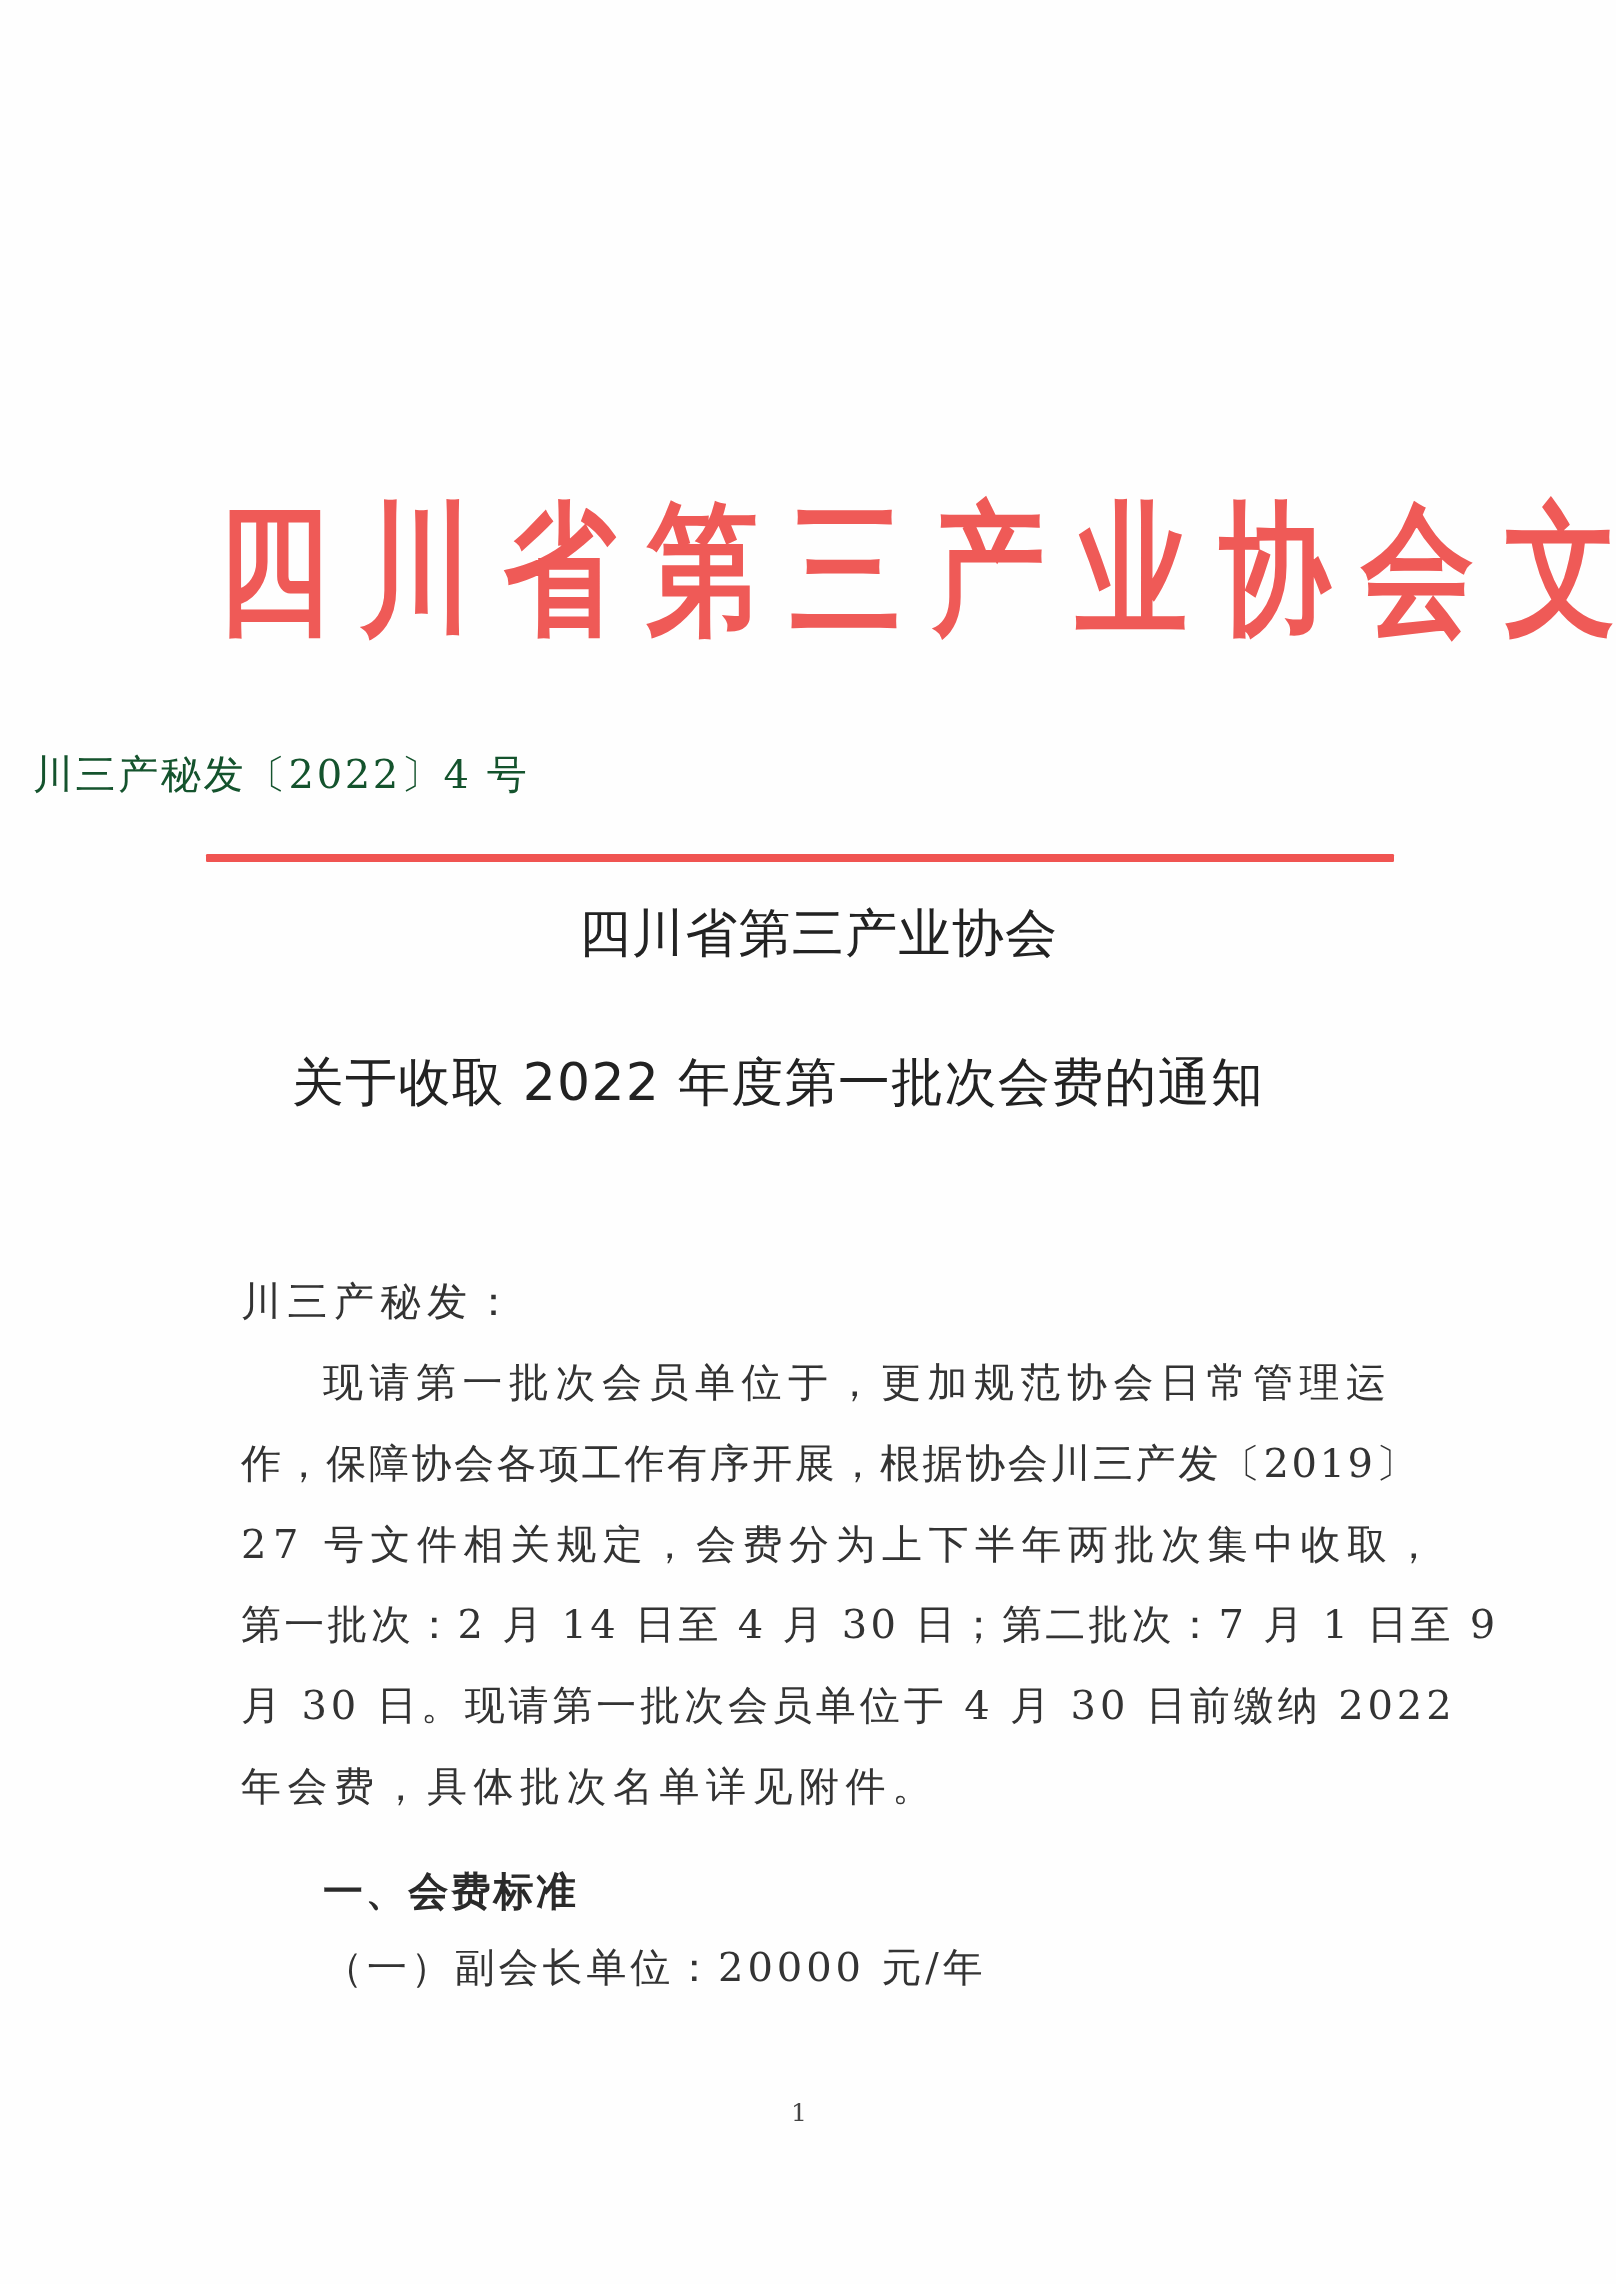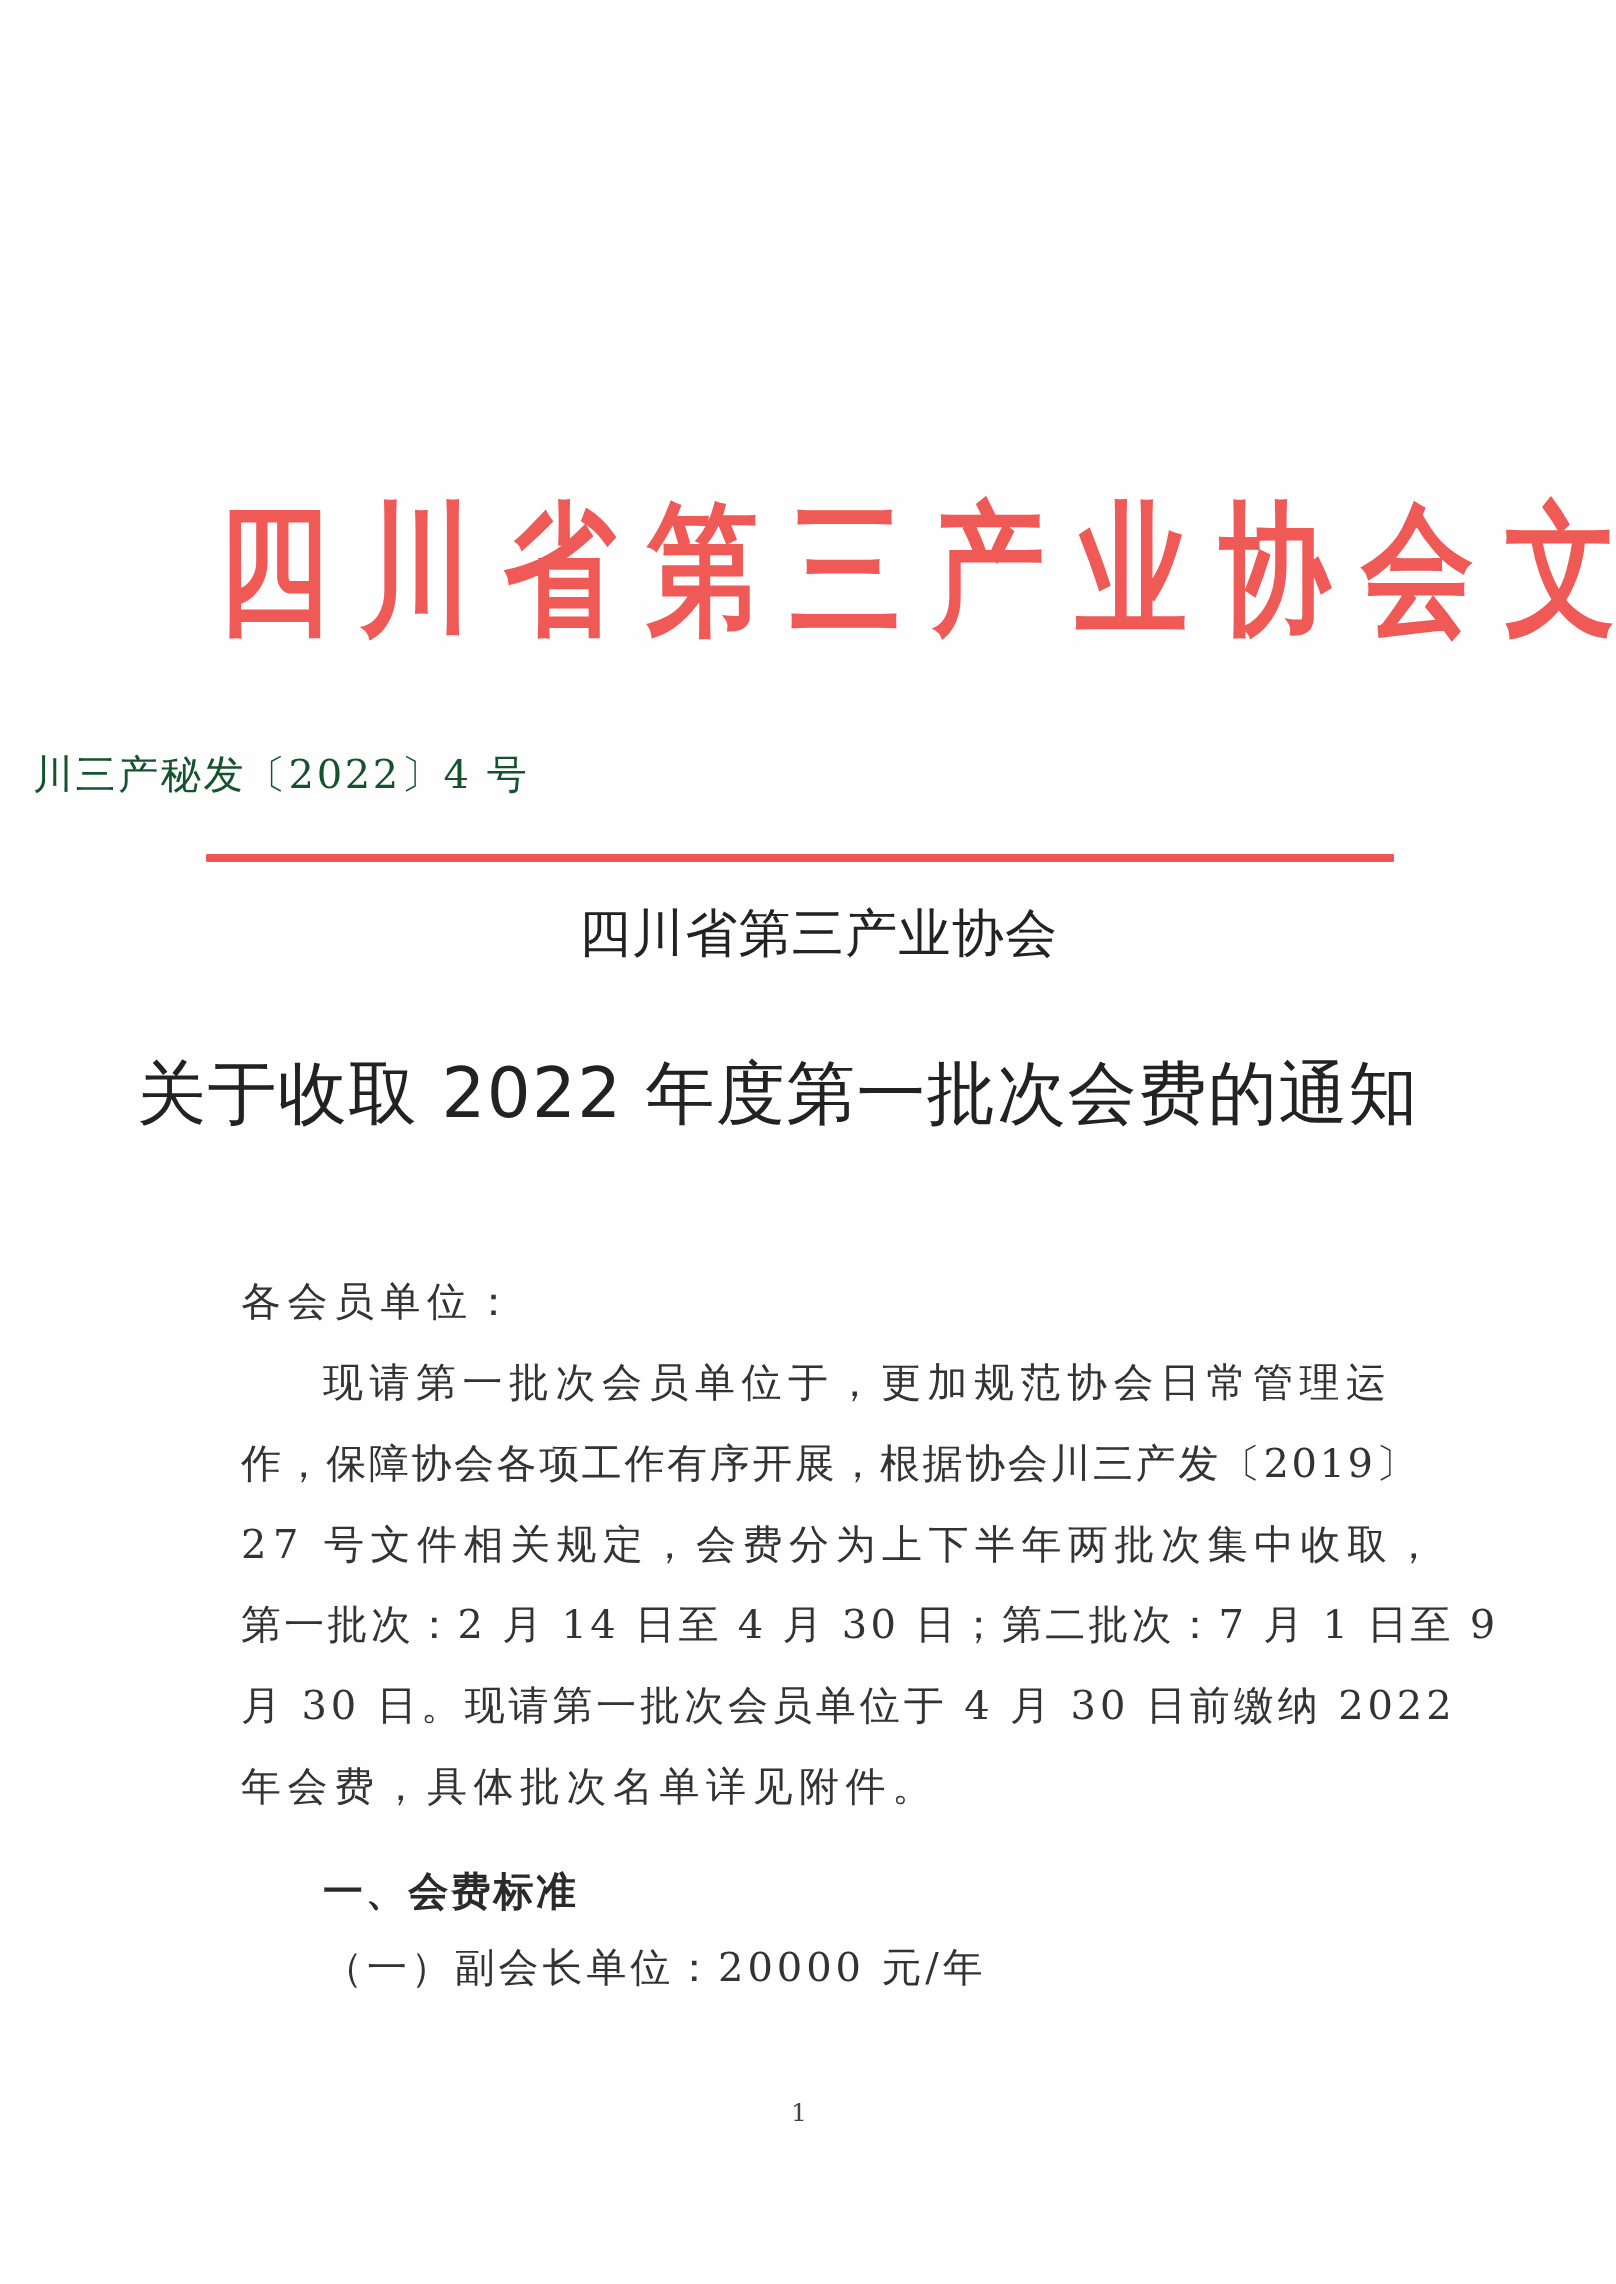--- a/index.html
+++ b/index.html
@@ -77,21 +77,21 @@
       padding-left: 20px;
       box-sizing: border-box;
     }
     .title {
       position: absolute;
       left: 0;
       width: 1517px;
       top: 1048px;
       text-align: center;
       font-family: "DejaVu Sans", "Liberation Sans", sans-serif;
-      font-size: 69px;
+      font-size: 52px;
       color: #222;
       letter-spacing: 1.3px;
       padding-left: 39px;
       box-sizing: border-box;
     }
     .body-text {
       position: absolute;
       left: 241px;
       width: 1152px;
       font-size: 40px;
@@ -140,21 +140,21 @@
 
   <div class="doc-number">川三产秘发〔2022〕4 号</div>
 
   <div class="red-rule"></div>
 
   <div class="issuer">四川省第三产业协会</div>
 
   <div class="title">关于收取 2022 年度第一批次会费的通知</div>
 
   <div class="body-text" style="top:0;">
-    <div class="line" style="top:1281px;left:0;">各会员单位：</div>
+    <div class="line" style="top:1281px;left:0;">川三产秘发：</div>
 
     <div class="line" style="top:1362px;left:82px;">现请第一批次会员单位于，更加规范协会日常管理运</div>
     <div class="line" style="top:1443px;left:0;letter-spacing:2.6px;">作，保障协会各项工作有序开展，根据协会川三产发〔2019〕</div>
     <div class="line" style="top:1524px;left:0;">27 号文件相关规定，会费分为上下半年两批次集中收取，</div>
     <div class="line" style="top:1604px;left:0;letter-spacing:3.3px;">第一批次：2 月 14 日至 4 月 30 日；第二批次：7 月 1 日至 9</div>
     <div class="line" style="top:1685px;left:0;letter-spacing:3.9px;">月 30 日。现请第一批次会员单位于 4 月 30 日前缴纳 2022</div>
     <div class="line" style="top:1766px;left:0;">年会费，具体批次名单详见附件。</div>
 
     <div class="line heading-1" style="top:1875px;left:82px;">一、会费标准</div>
 

